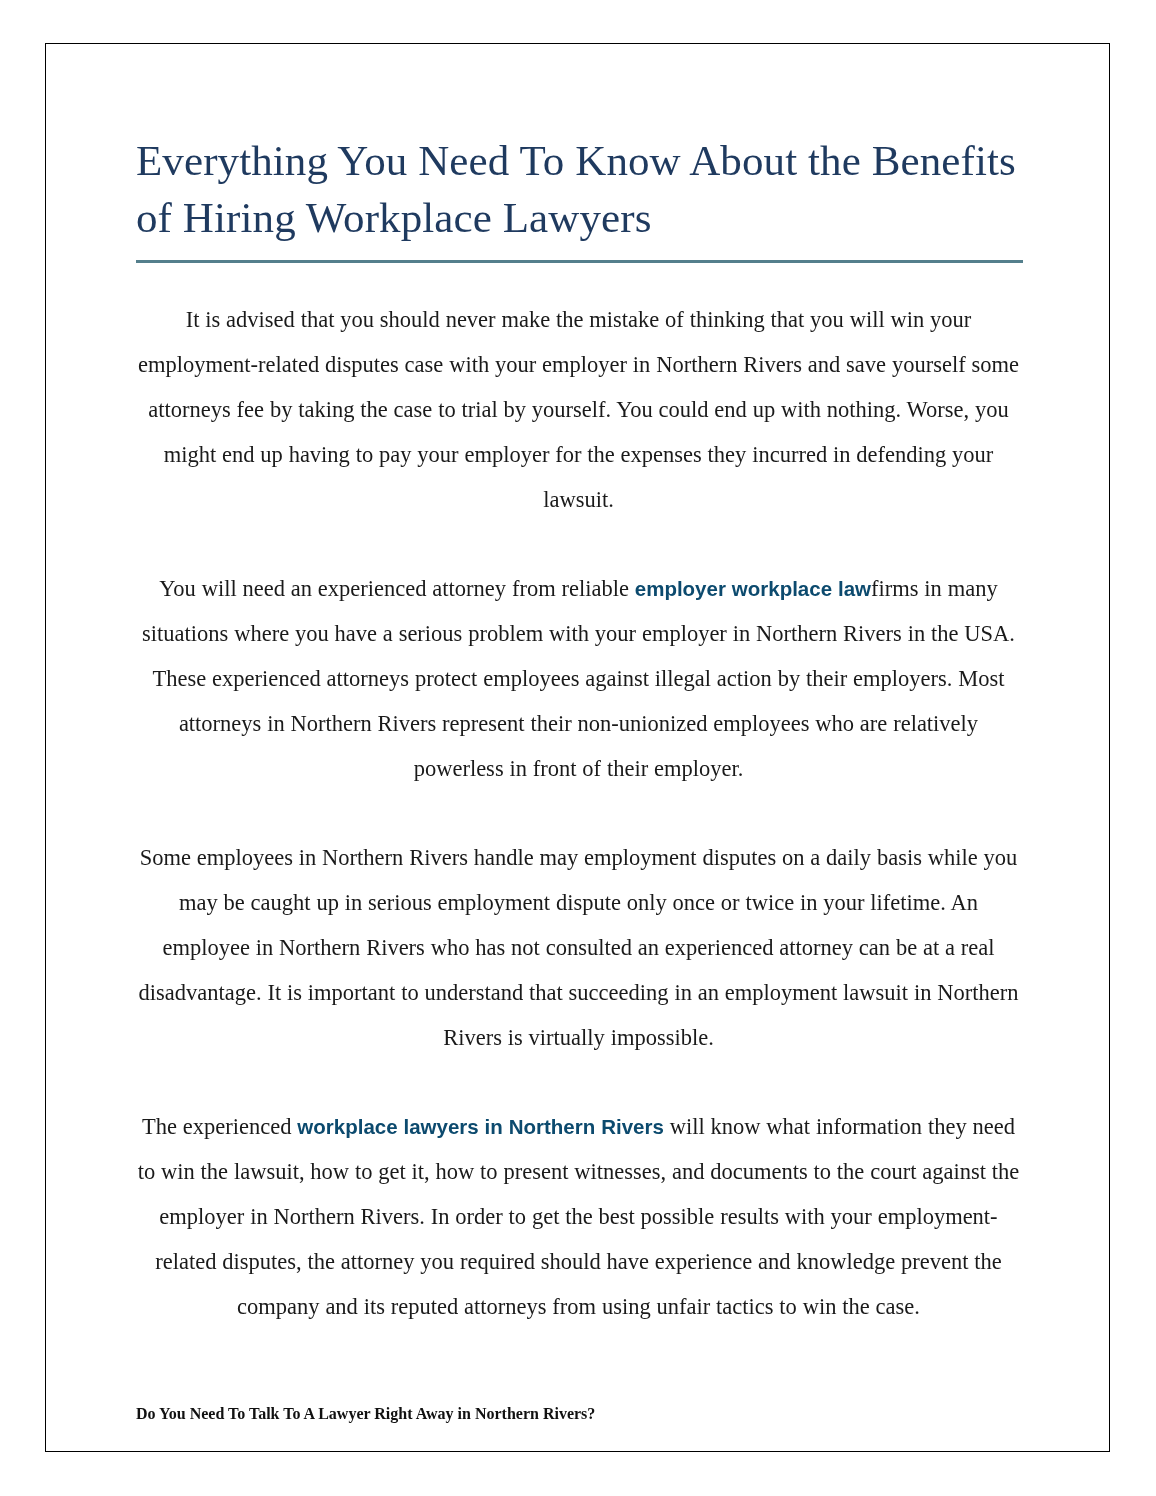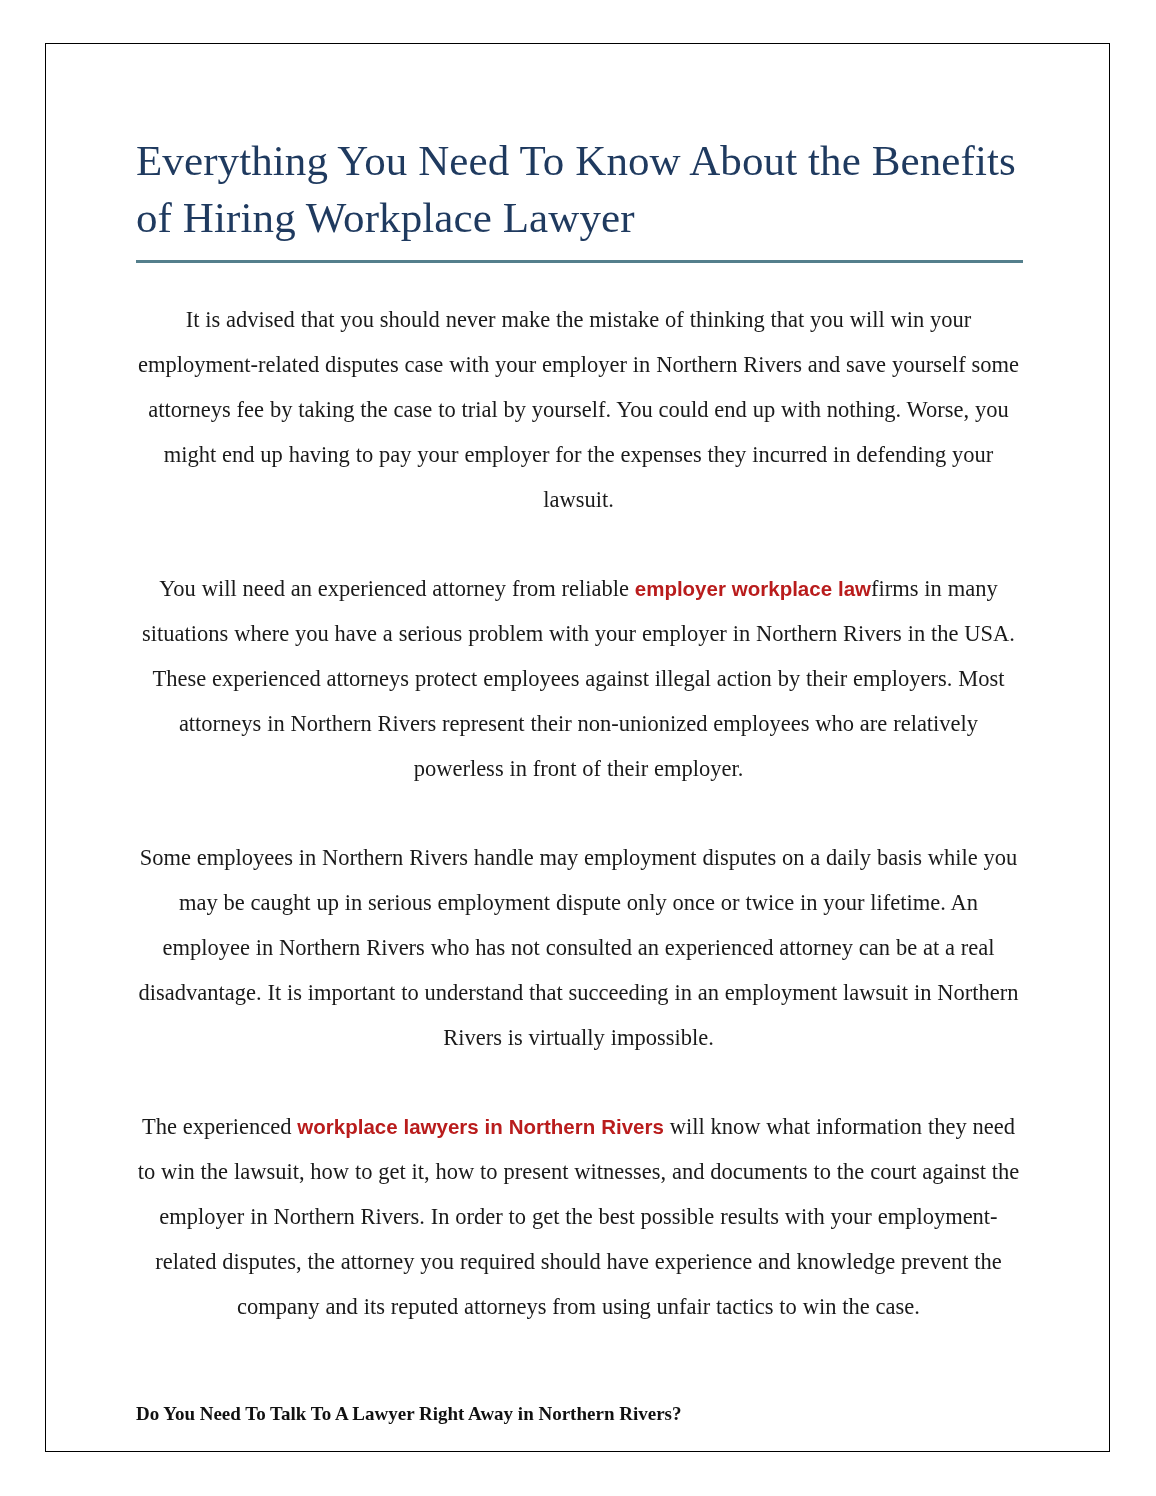--- a/index.html
+++ b/index.html
@@ -73,41 +73,41 @@
     text-align: center;
     word-spacing: 0.2px;
   }
   .para:last-child {
     margin-bottom: 0;
   }
   .bold-sans {
     font-family: "Liberation Sans", "DejaVu Sans", sans-serif;
     font-weight: 700;
     font-size: 20.5px;
-    color: #b91c1c;
+    color: #0c4a6e;
   }
   .subhead {
     margin: 0;
     font-family: "Liberation Serif", "DejaVu Serif", serif;
-    font-size: 19px;
+    font-size: 16px;
     line-height: 45px;
     font-weight: 700;
     color: #111111;
   }
   .spacer-sm { height: 18px; }
 </style>
 </head>
 <body>
 
 <div class="page-canvas">
   <div class="page-sheet">
 
     <div class="content">
 
-      <h1 class="doc-title">Everything You Need To Know About the Benefits of Hiring Workplace Lawyer</h1>
+      <h1 class="doc-title">Everything You Need To Know About the Benefits of Hiring Workplace Lawyers</h1>
 
       <div class="title-rule"></div>
 
       <div class="body-block">
 
         <p class="para">It is advised that you should never make the mistake of thinking that you will win your employment-related disputes case with your employer in Northern Rivers and save yourself some attorneys fee by taking the case to trial by yourself. You could end up with nothing. Worse, you might end up having to pay your employer for the expenses they incurred in defending your lawsuit.</p>
 
         <p class="para"><span>You will need an experienced attorney from reliable </span><span class="bold-sans">employer workplace law</span><span>firms in many situations where you have a serious problem with your employer in Northern Rivers in the USA. These experienced attorneys protect employees against illegal action by their employers. Most attorneys in Northern Rivers represent their non-unionized employees who are relatively powerless in front of their employer.</span></p>
 
         <p class="para">Some employees in Northern Rivers handle may employment disputes on a daily basis while you may be caught up in serious employment dispute only once or twice in your lifetime. An employee in Northern Rivers who has not consulted an experienced attorney can be at a real disadvantage. It is important to understand that succeeding in an employment lawsuit in Northern Rivers is virtually impossible.</p>

